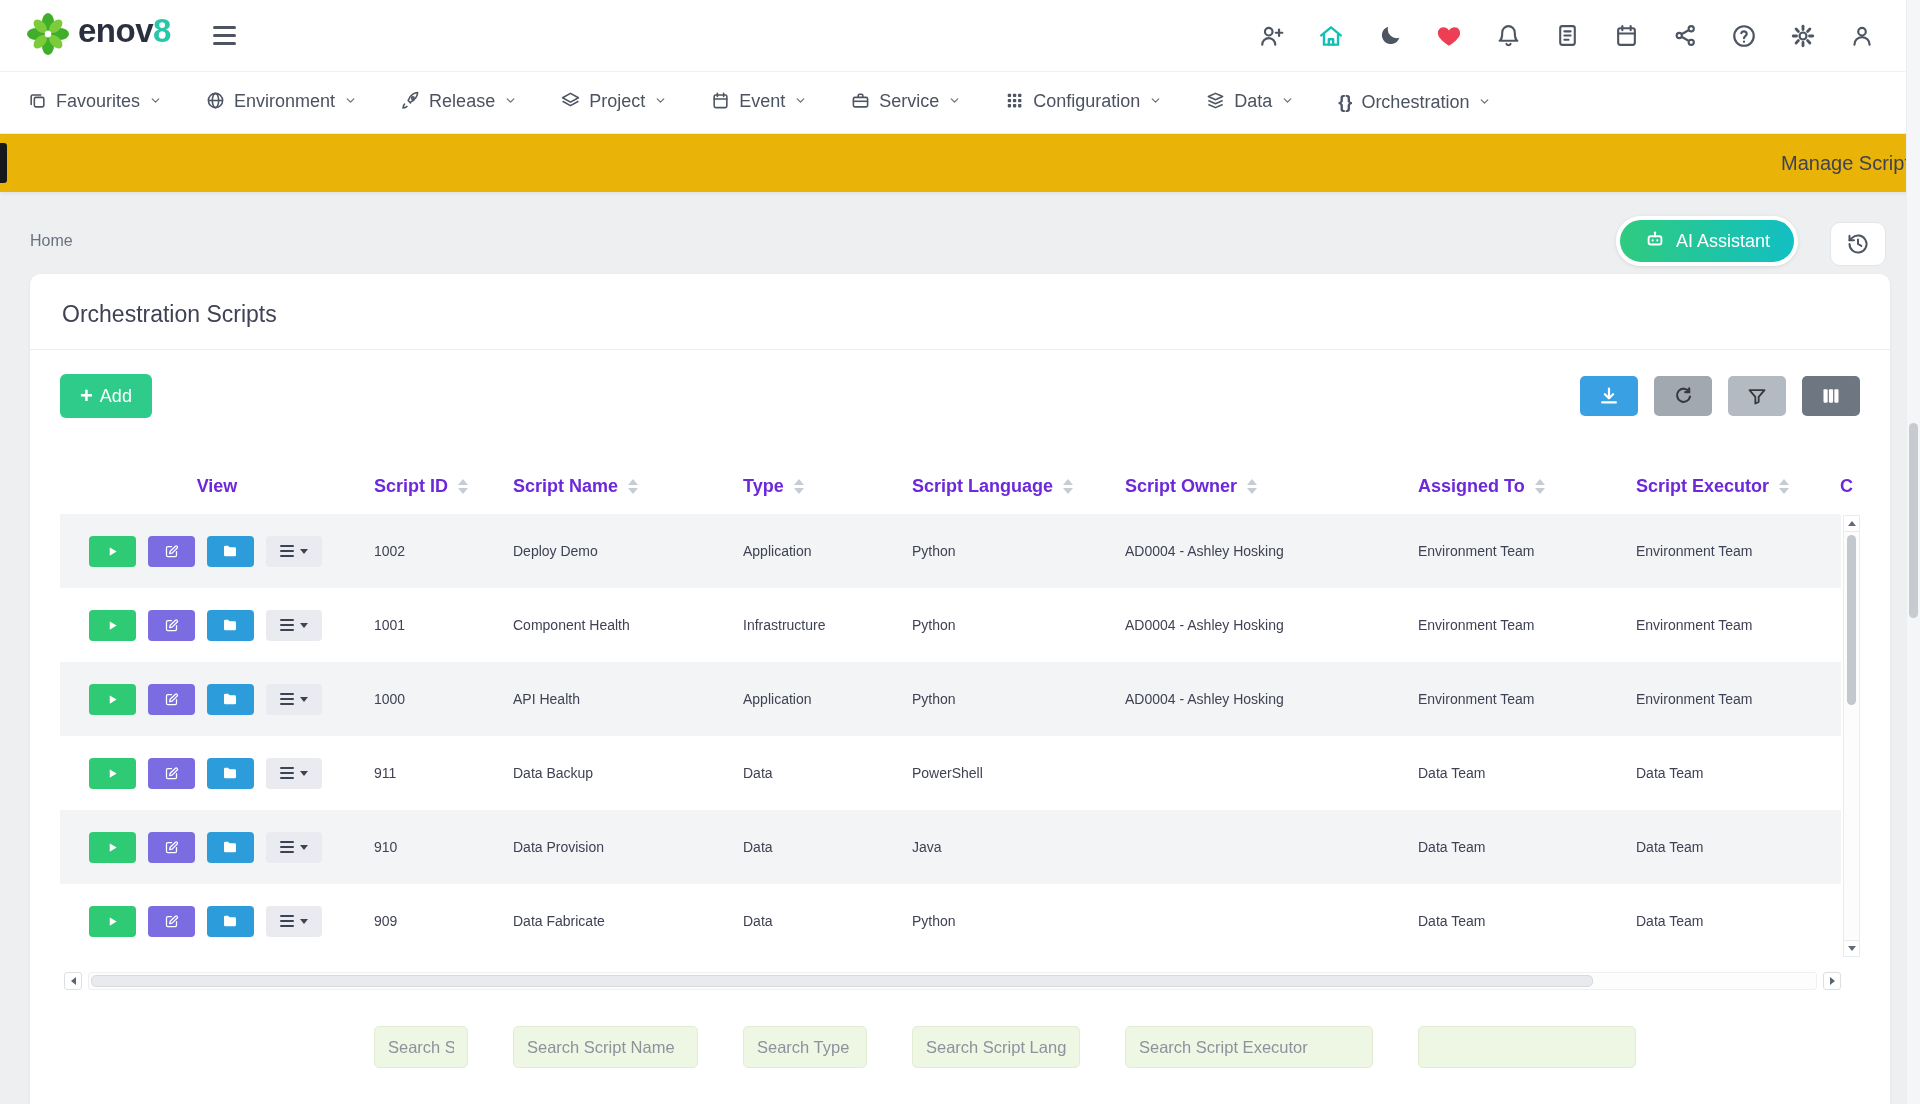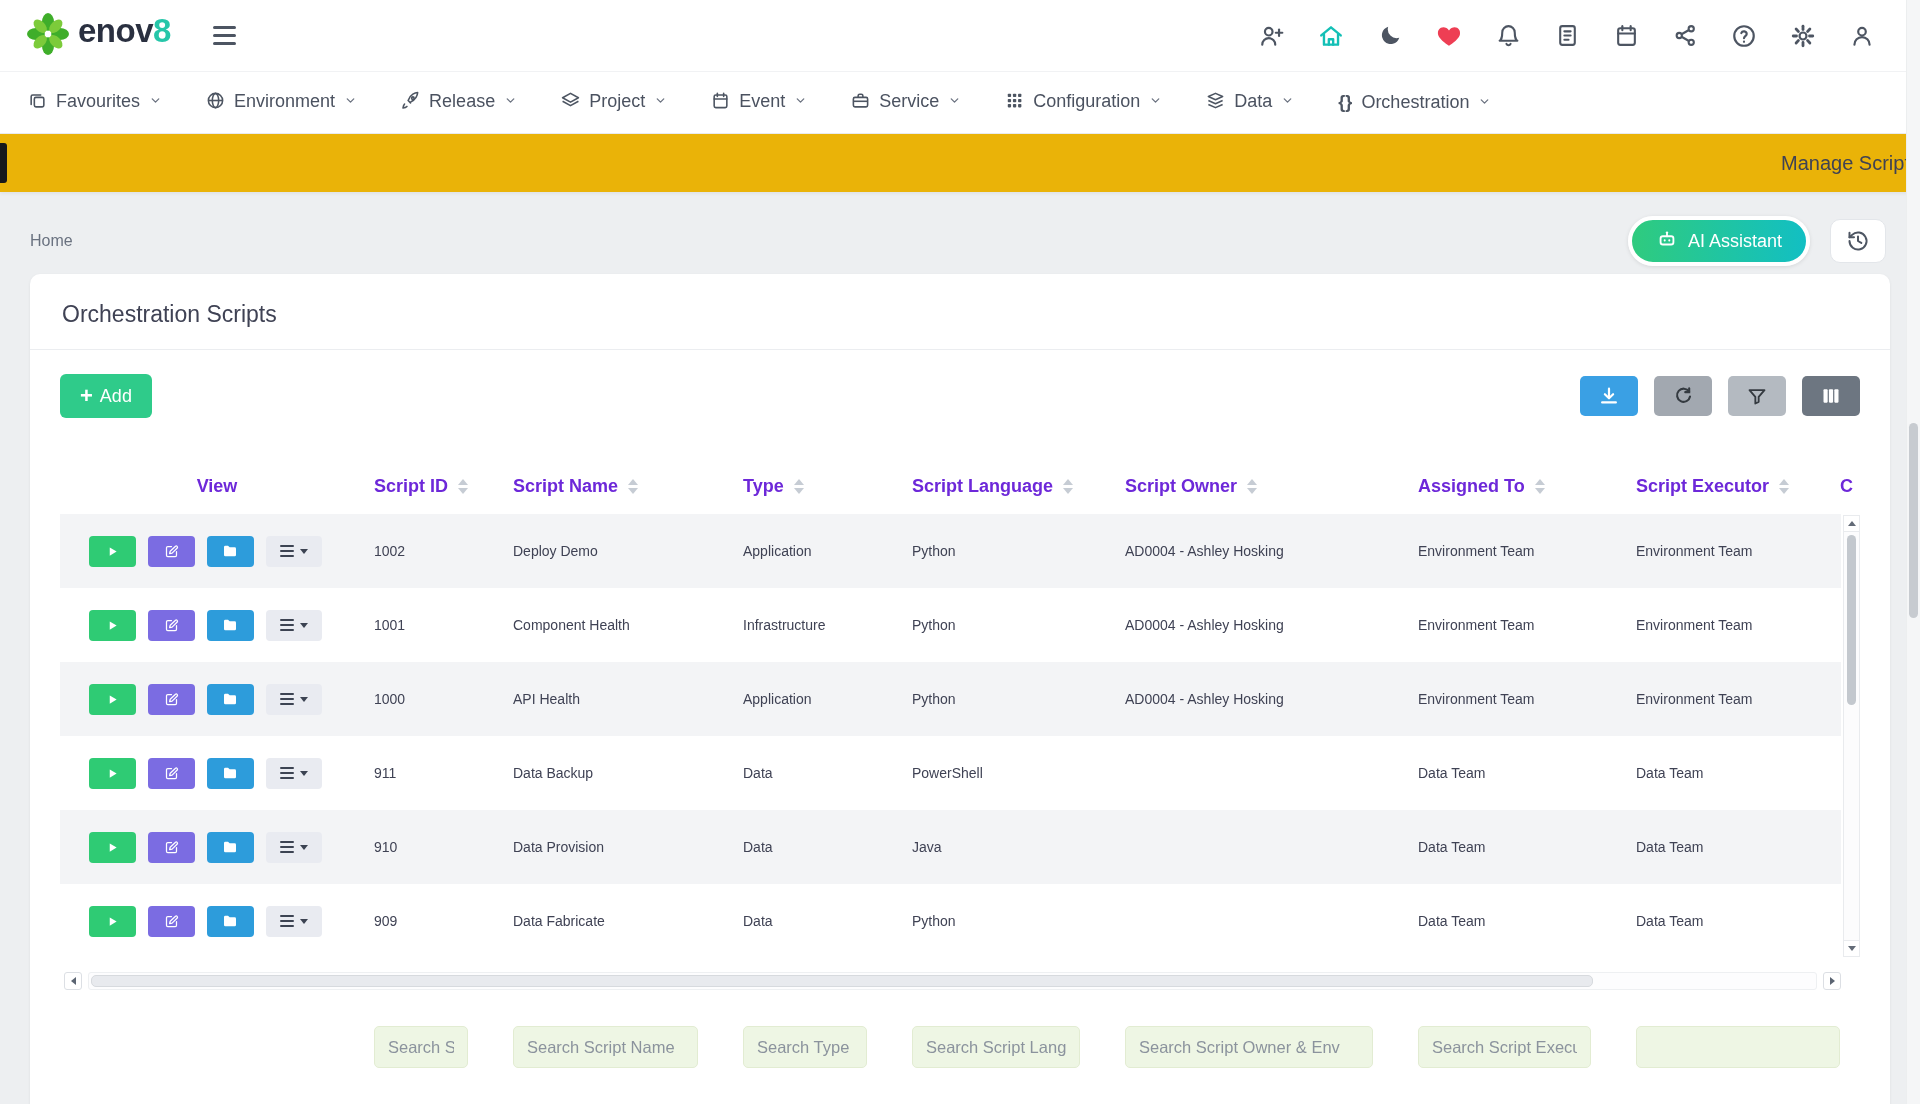--- a/index.html
+++ b/index.html
@@ -27,21 +27,21 @@
   .braces{font-size:18px;font-weight:700;color:#4d5562}
   .braces::before{content:"{}"}
 
   
   .titlebar{height:58px;background:#eab308;position:relative;display:flex;align-items:center;justify-content:flex-end;font-size:20px;color:#3f4254;box-shadow:0 2px 3px rgba(40,50,60,.06)}
   .side-handle{position:absolute;left:0;top:9px;width:7px;height:40px;background:#17181c;border-radius:0 3px 3px 0;cursor:pointer}
 
   
   .crumbrow{height:82px;display:flex;align-items:center;justify-content:space-between;padding:16px 34px 0 30px}
   .crumb{font-size:16px;color:#6a7280;cursor:pointer}
-  .crumb-right{display:flex;align-items:center;gap:20px}
+  .crumb-right{display:flex;align-items:flex-end;gap:32px}
   .ai-btn{display:flex;align-items:center;gap:10px;height:50px;padding:0 24px;border-radius:25px;border:4px solid #fff;background:linear-gradient(90deg,#2fcb7e,#12bfc3);color:#fff;font-size:18px;font-weight:500;cursor:pointer;box-shadow:0 1px 4px rgba(0,0,0,.1)}
   .hist-btn{width:56px;height:44px;border-radius:10px;border:1px solid #e3e6ea;background:#fff;display:grid;place-items:center;cursor:pointer}
 
   
   .card{margin:0 30px;background:#fff;border-radius:10px;box-shadow:0 1px 3px rgba(50,60,70,.08);padding:0 30px;height:900px;overflow:hidden}
   .card-title{padding:27px 0 0 2px;font-size:23px;font-weight:500;color:#3f4254}
   .card-divider{height:1px;background:#ebedf0;margin:21px -30px 0}
   .toolbar{margin-top:24px;display:flex;align-items:center;justify-content:space-between}
   .add-btn{display:flex;align-items:center;gap:7px;height:44px;padding:0 20px;border:none;border-radius:6px;background:#2fcb8a;color:#fff;font-size:18px;font-weight:500;cursor:pointer}
   .add-btn .plus{font-size:22px;font-weight:600;line-height:1}
@@ -700,21 +700,20 @@
           <i class="tri-r"></i>
         </div>
     </div>
 
     <div class="filterrow grid9">
       <div class="fcell"></div>
       <div class="fcell"><input placeholder="Search Script ID" style=""></div>
       <div class="fcell"><input placeholder="Search Script Name" style=""></div>
       <div class="fcell"><input placeholder="Search Type" style=""></div>
       <div class="fcell"><input placeholder="Search Script Language" style=""></div>
-      <div class="fcell"><input placeholder="Search Script Owner &amp; Env" style=""></div>
       <div class="fcell"><input placeholder="Search Script Executor" style=""></div>
       <div class="fcell clip"><input style=""></div>
     </div>
   </div>
 </section>
 
 <div class="page-scroll">
   <div class="page-thumb"></div>
 </div>
 

